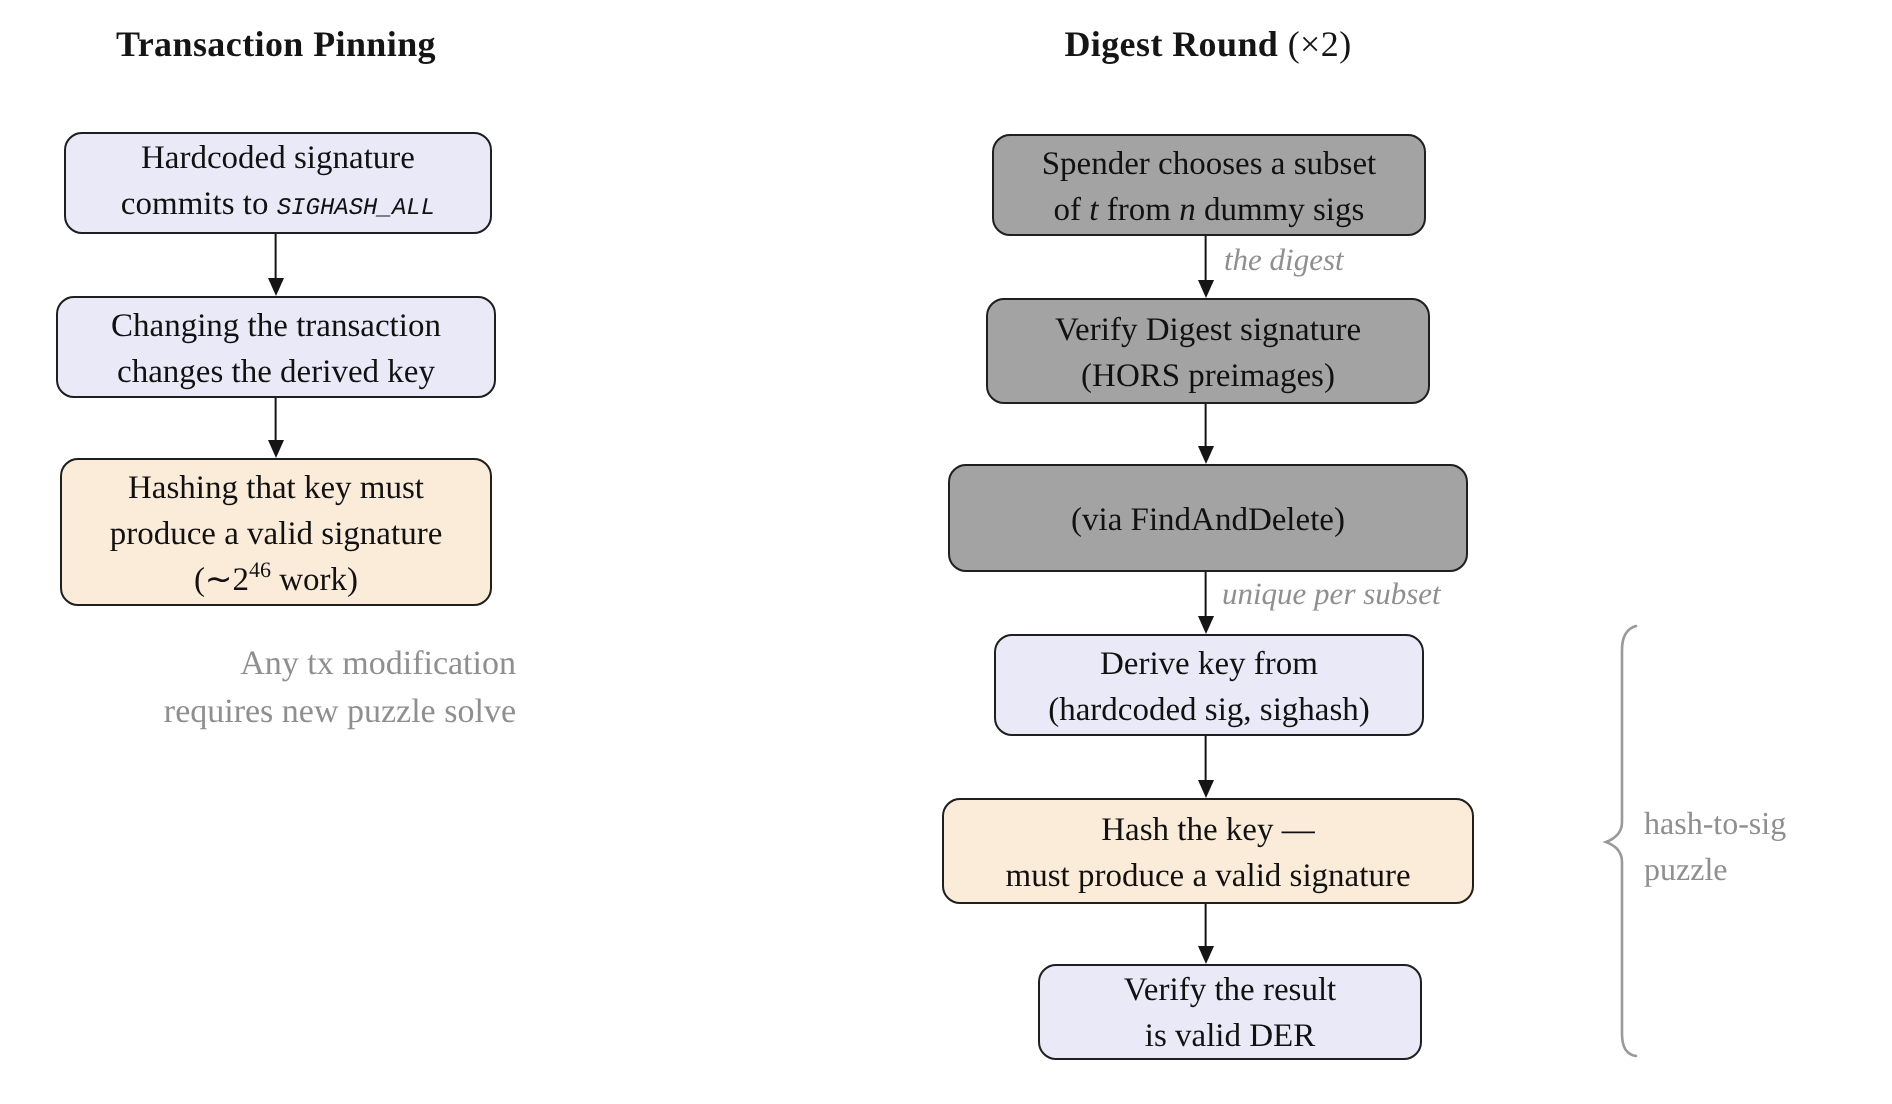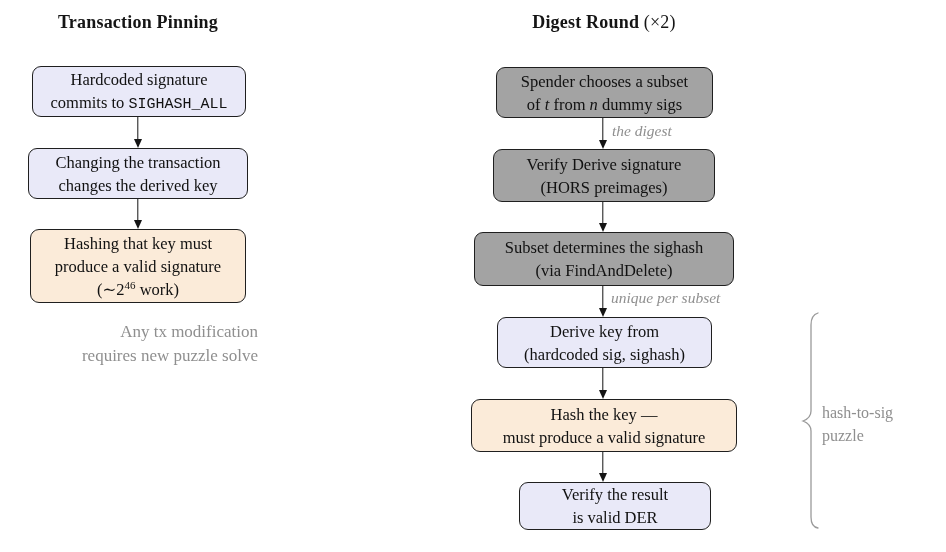--- a/index.html
+++ b/index.html
@@ -7,21 +7,21 @@
           font-family:"Liberation Serif",serif;color:#111;}
   .col-title{position:absolute;margin:0;font-size:18px;font-weight:bold;text-align:center;
              color:#151515;letter-spacing:.2px;}
   .title-mult{font-weight:normal;}
   .node{position:absolute;box-sizing:border-box;border:1.5px solid #1f1f1f;border-radius:9px;
         display:flex;flex-direction:column;align-items:center;justify-content:center;
         text-align:center;font-size:16.5px;line-height:23px;padding:18px 8px;}
   .lavender{background:#e9e9f8;}
   .mint{background:#a3a3a3;}
   .peach{background:#fbebd9;}
-  .mono{font-family:"Liberation Mono","DejaVu Sans Mono",monospace;font-size:15px;}
+  .mono{font-family:"Liberation Mono","DejaVu Sans Mono",monospace;font-size:12px;font-style:italic;}
   .it{font-style:italic;}
   .sup{font-size:11px;vertical-align:super;line-height:0;}
   .note{position:absolute;color:#8f8f8f;text-align:right;font-size:17px;line-height:24px;}
   .edge-label{position:absolute;color:#8f8f8f;font-style:italic;font-size:15.5px;white-space:nowrap;}
   .brace-label{position:absolute;color:#8f8f8f;font-size:16px;line-height:23px;}
   .varrow{position:absolute;width:10px;margin-left:-5px;}
   .varrow .shaft{position:absolute;left:50%;top:0;bottom:2px;width:1.4px;transform:translateX(-50%);background:#151515;}
   .varrow .head{position:absolute;left:50%;bottom:0;transform:translateX(-50%);width:0;height:0;
                 border-left:4.5px solid transparent;border-right:4.5px solid transparent;border-top:9px solid #151515;}
   .brace-svg{position:absolute;}
@@ -71,31 +71,30 @@
     <div><span>of </span><span class="it">t</span><span> from </span><span class="it">n</span><span> dummy sigs</span></div>
   </div>
 
   <div class="varrow" style="left:603px;top:118px;height:31px">
     <span class="shaft"></span>
     <span class="head"></span>
   </div>
   <div class="edge-label" style="left:612px;top:122px">the digest</div>
 
   <div class="node mint" style="left:493px;top:149px;width:222px;height:53px">
-    <div><span>Verify Derive signature</span></div>
+    <div><span>Verify Digest signature</span></div>
     <div><span>(HORS preimages)</span></div>
   </div>
 
   <div class="varrow" style="left:603px;top:202px;height:30px">
     <span class="shaft"></span>
     <span class="head"></span>
   </div>
 
   <div class="node mint" style="left:474px;top:232px;width:260px;height:54px">
-    <div><span>Subset determines the sighash</span></div>
     <div><span>(via FindAndDelete)</span></div>
   </div>
 
   <div class="varrow" style="left:603px;top:286px;height:31px">
     <span class="shaft"></span>
     <span class="head"></span>
   </div>
   <div class="edge-label" style="left:611px;top:289px">unique per subset</div>
 
   <div class="node lavender" style="left:497px;top:317px;width:215px;height:51px">

